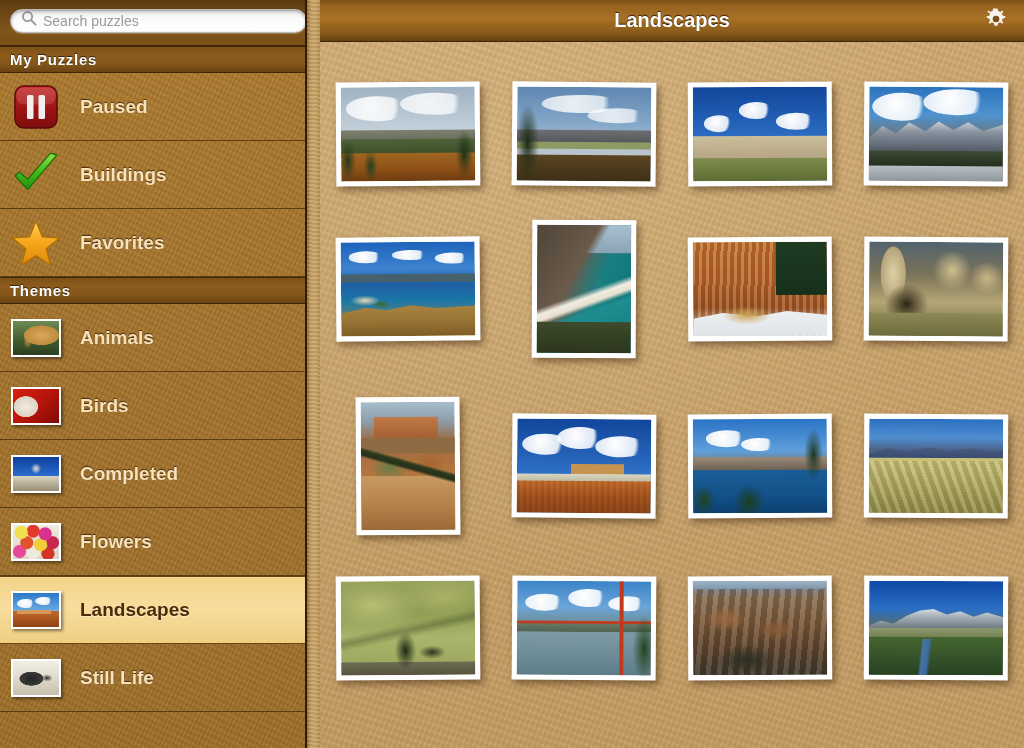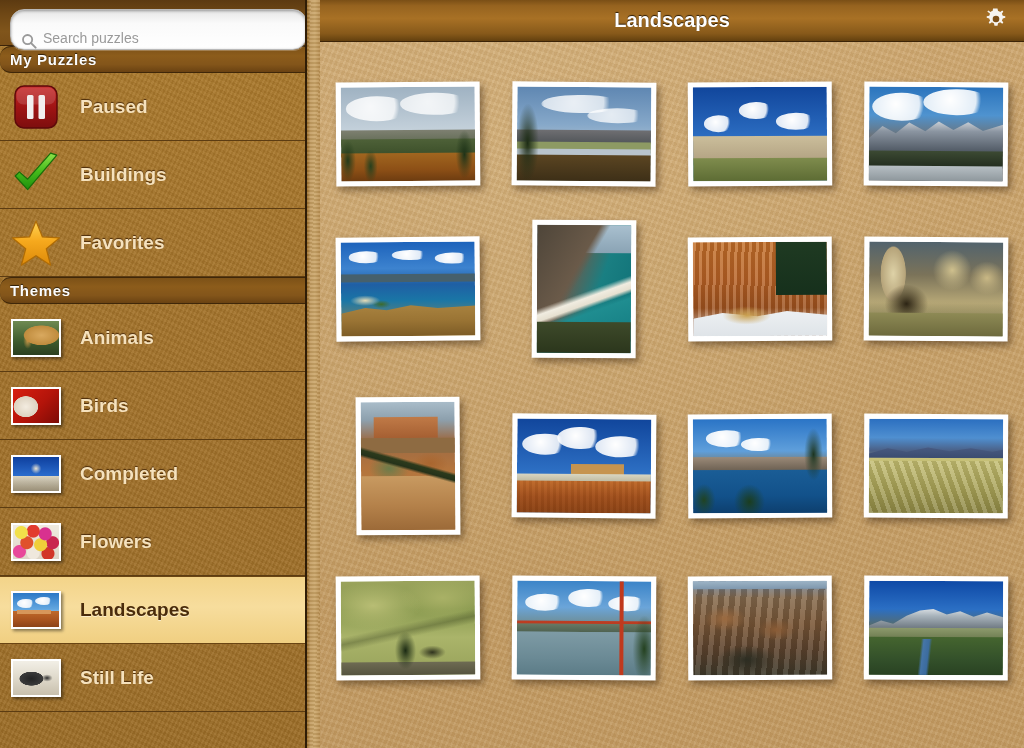--- a/index.html
+++ b/index.html
@@ -52,24 +52,24 @@
   
   #search-area {
     position: relative;
     height: 46px; padding: 9px 13px 0 10px;
     background: linear-gradient(180deg,#5c3a11 0%, #6e4715 30%, #80551b 70%, #7a4f18 100%);
     border-bottom: 1px solid #3b2309;
     z-index: 3;
   }
   #search-box {
     position: relative;
-    height: 41px; border-radius: 14px;
+    height: 24px; border-radius: 14px;
     background: linear-gradient(180deg,#e6e6e6 0%, #fafafa 35%, #ffffff 100%);
     box-shadow: inset 0 1px 3px rgba(0,0,0,.35), 0 1px 0 rgba(255,255,255,.25);
-    display: flex; align-items: flex-end;
+    display: flex; align-items: flex-start;
     padding-left: 10px;
     border: 1px solid #b9b9b9;
   }
   #search-icon { width: 16px; height: 16px; flex: 0 0 16px; margin-right: 6px; opacity:.62; }
   #search-input {
     border: none; outline: none; background: transparent;
     font-family: "Liberation Sans", sans-serif;
     font-size: 14px; color: #222; width: 240px; height: 22px;
   }
   #search-input::placeholder { color: #9a9a9a; }
@@ -77,21 +77,20 @@
   
   .section-header {
     position: relative;
     height: 27px;
     background: linear-gradient(180deg,#7c5117 0%, #8c5c1b 35%, #83551a 70%, #6a4212 100%);
     border-top: 1px solid #3f2709;
     border-bottom: 1px solid #3f2709;
     display: flex; align-items: center;
     padding-left: 10px;
     z-index: 2;
-    border-radius: 11px;
   }
   .section-header-label {
     font-size: 15px; font-weight: bold; color: #fdfdfd;
     text-shadow: 0 -1px 1px rgba(0,0,0,.7);
     letter-spacing: .7px;
   }
 
   
   .row {
     position: relative;

